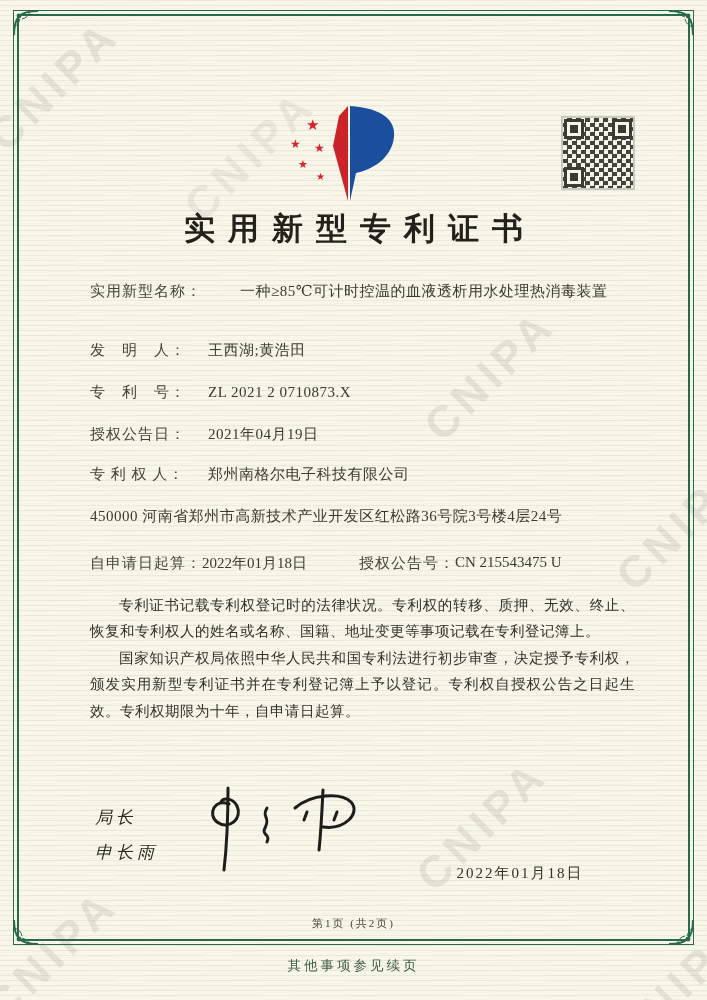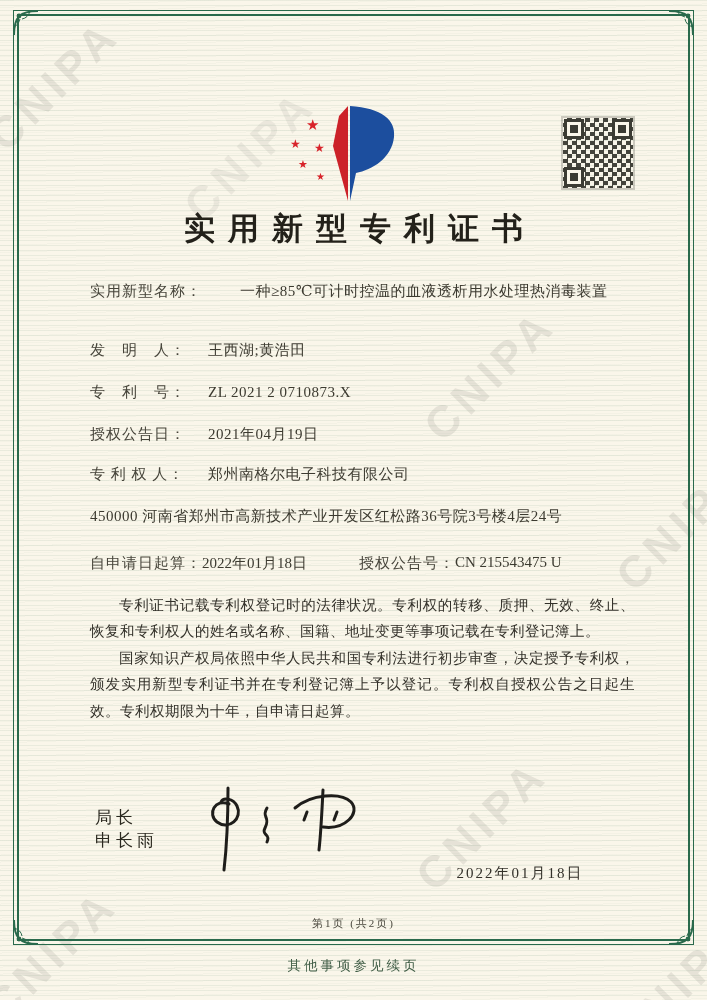--- a/index.html
+++ b/index.html
@@ -55,21 +55,21 @@
   .f-appdate{top:424px;} .f-owner{top:464px;} .f-addr{top:506px;}
   .grant{position:absolute;left:90px;right:70px;top:554px;display:flex;font-size:15px;}
   .grant .pair{display:flex;white-space:nowrap;}
   .grant .pair.second{margin-left:52px;}
   .grant .lbl{letter-spacing:1px;color:#46443a;}
   
   .body-text{position:absolute;left:90px;right:72px;top:592px;font-size:14.5px;line-height:1.82;color:#33312a;text-align:justify;}
   .body-text p{margin:0;text-indent:2em;letter-spacing:0.5px;}
   
   .signer{position:absolute;left:95px;top:806px;font-size:17px;letter-spacing:4px;color:#2b2920;}
-  .signer div{margin-bottom:0;}
+  .signer div{margin-bottom:12px;font-style:italic;}
   .signature{position:absolute;left:195px;top:782px;width:190px;height:95px;}
   .issue-date{position:absolute;left:430px;top:864px;width:180px;text-align:center;font-size:15px;letter-spacing:2px;color:#33312a;}
   .page-num{position:absolute;left:0;right:0;top:916px;text-align:center;font-size:11px;letter-spacing:2px;color:#4a483e;}
   .note{position:absolute;left:0;right:0;top:957px;text-align:center;font-size:13.5px;letter-spacing:3px;color:#3f5c45;}
 </style>
 </head>
 <body>
 
 <div class="page">
 

